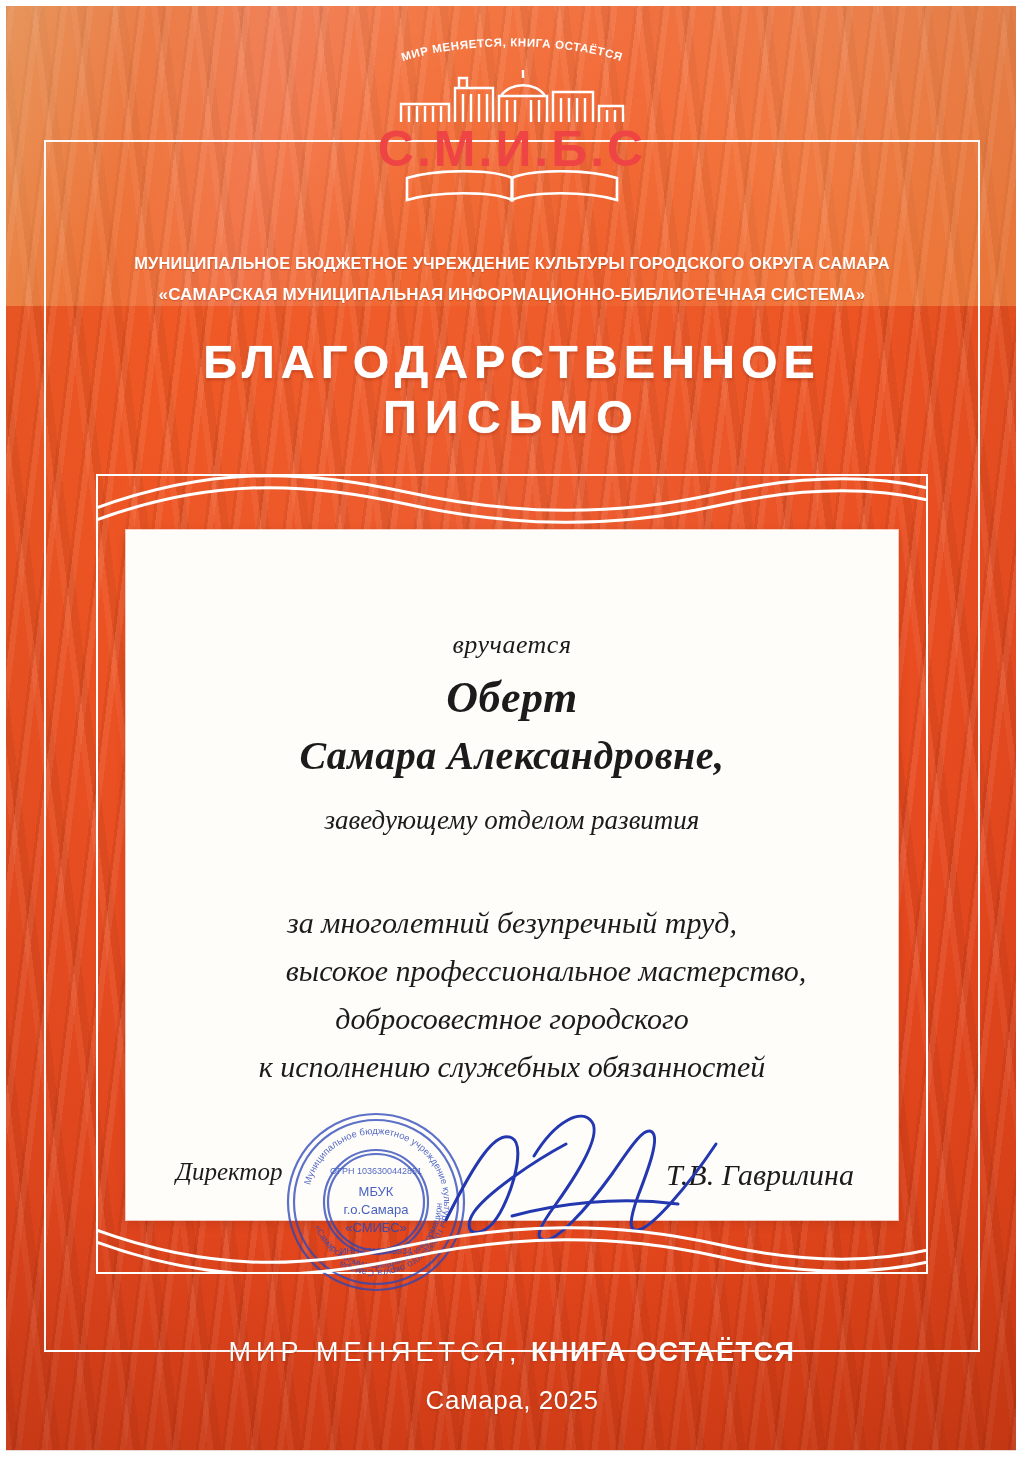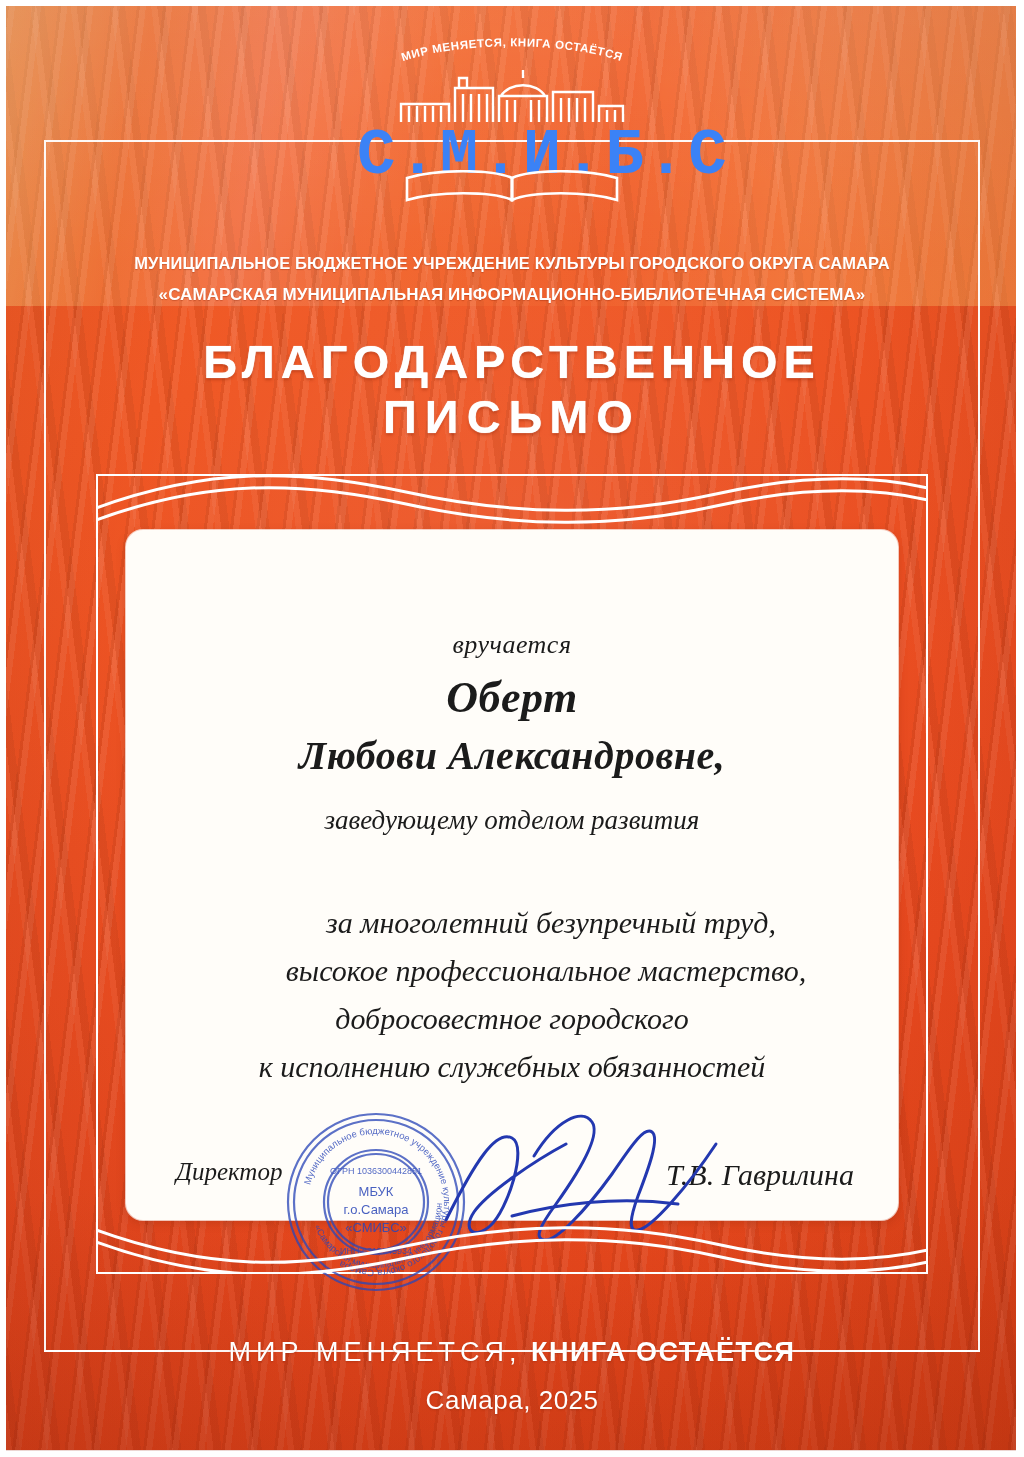--- a/index.html
+++ b/index.html
@@ -119,26 +119,26 @@
     left: 50%;
     transform: translateX(-50%);
     width: 230px;
     height: 58px;
   }
   .logo-word {
     position: absolute;
     top: 88px;
     left: 0;
     width: 310px;
-    font-size: 64px;
+    font-size: 50px;
     font-weight: bold;
     letter-spacing: 3px;
     line-height: 1;
-    color: #3b82f6;
-    font-family: Liberation Mono, monospace;
+    color: #ef4444;
+    font-family: Liberation Sans, sans-serif;
   }
   .logo-book {
     position: absolute;
     top: 134px;
     left: 50%;
     transform: translateX(-50%);
     width: 230px;
     height: 36px;
   }
 
@@ -189,21 +189,20 @@
     box-sizing: border-box;
   }
   .card-inner {
     position: absolute;
     left: 30px;
     top: 56px;
     width: 772px;
     height: 690px;
     background: #fffdf9;
     box-shadow: 0 0 0 1px rgba(255,255,255,.7), 0 3px 10px rgba(120,30,8,.25);
-    border-radius: 17px;
   }
   .wave {
     position: absolute;
     left: 0;
     width: 832px;
     height: 56px;
   }
   .wave-top { top: 0; }
   .wave-bottom { bottom: 0; }
 
@@ -244,21 +243,21 @@
     font-style: italic;
     font-size: 27px;
     margin-top: 11px;
   }
   .body-line {
     font-family: "Liberation Serif", serif;
     font-style: italic;
     font-size: 30px;
     line-height: 1.0;
   }
-  .bl-1 { top: 378px; padding-left: 39px; }
+  .bl-1 { top: 378px; }
   .bl-2 { top: 426px; margin-left: 34px; }
   .bl-3 { top: 474px; }
   .bl-4 { top: 522px; }
 
   
   .sig-row {
     position: absolute;
     top: 620px;
     left: 0;
     width: 772px;
@@ -403,21 +402,21 @@
     <svg class="wave wave-top" viewBox="0 0 832 56" preserveAspectRatio="none">
       <g fill="none" stroke="#ffffff" stroke-width="3">
         <path d="M0,46 C110,6 200,6 310,30 C420,54 520,54 620,32 C700,14 770,12 832,26"></path>
         <path d="M0,34 C110,-6 200,-6 310,18 C420,42 520,42 620,20 C700,2 770,0 832,14"></path>
       </g>
     </svg>
 
     <div class="card-inner">
       <div class="card-text vruchaetsya">вручается</div>
       <div class="card-text name-1">Оберт</div>
-      <div class="card-text name-2">Любови Александровне,</div>
+      <div class="card-text name-2">Самара Александровне,</div>
       <div class="card-text position">заведующему отделом развития</div>
 
       <div class="card-text body-line bl-1">за многолетний безупречный труд,</div>
       <div class="card-text body-line bl-2">высокое профессиональное мастерство,</div>
       <div class="card-text body-line bl-3">добросовестное городского</div>
       <div class="card-text body-line bl-4">к исполнению служебных обязанностей</div>
 
       <div class="sig-row">
         <div class="sig-label">Директор</div>
         <div class="sig-name">Т.В. Гаврилина</div>

